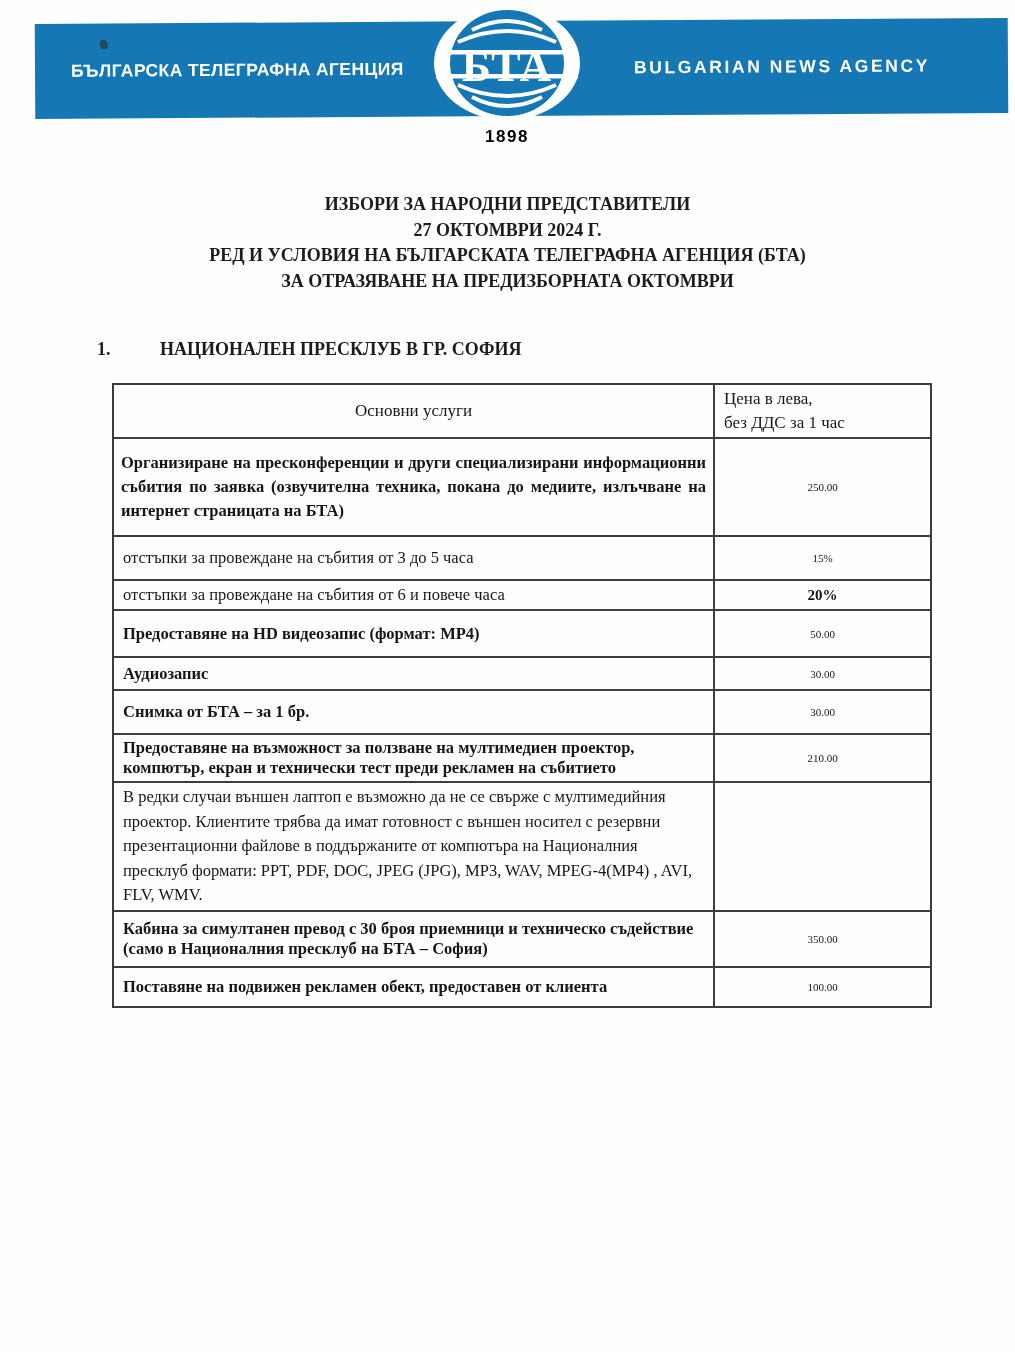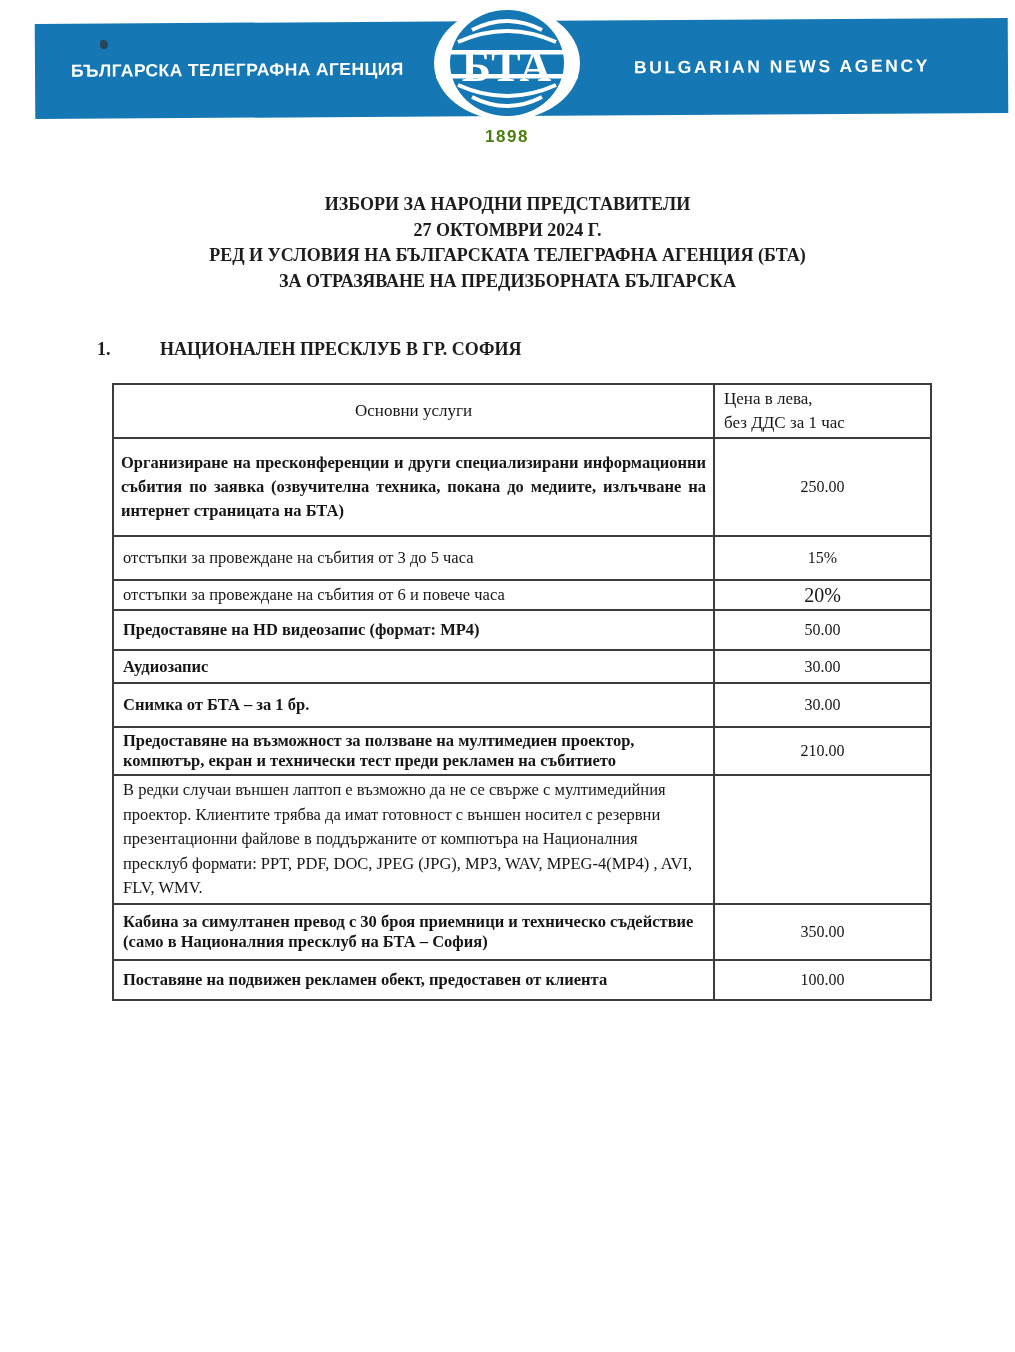--- a/index.html
+++ b/index.html
@@ -30,21 +30,21 @@
   .scan-speck {
     position:absolute; left:100px; top:40px; width:8px; height:9px;
     background:#2e3744; border-radius:40% 60% 50% 50%; opacity:.8;
   }
   .logo-wrap {
     position:absolute; left:432px; top:5px; width:150px; height:140px;
     text-align:center;
   }
   .logo-year {
     margin-top:-2px;
-    color:#4d7c0f; font-family:"Liberation Sans", sans-serif;
+    color:#000000; font-family:"Liberation Sans", sans-serif;
     font-weight:700; font-size:17px; letter-spacing:1.5px;
   }
 
   
   .doc-title {
     position:absolute; top:192px; left:0; width:100%;
     text-align:center; font-weight:700; font-size:18px; line-height:25.5px;
   }
 
   
@@ -66,22 +66,22 @@
     border:2px solid #3c3c3c;
     padding:2px 9px;
     vertical-align:middle;
     overflow:hidden;
   }
   td.th-svc   { text-align:center; font-weight:400; font-size:17px; }
   td.th-price { white-space:pre-line; padding-left:11px; font-size:17px; line-height:24px; }
   td.svc.b    { font-weight:700; }
   td.svc.just { text-align:justify; line-height:24px; padding:2px 7px; }
   td.svc.multi{ line-height:24.6px; padding:2px 12px 2px 9px; font-size:16.5px; }
-  td.price    { text-align:center; font-size:16px; }
-  td.price.b  { font-weight:400; font-size:20px; }
+  td.price    { text-align:center; font-size:11px; }
+  td.price.b  { font-weight:700; font-size:15px; }
 </style>
 </head>
 <body>
 
 <div class="page">
 
   <div class="banner">
     <span class="bg-name">БЪЛГАРСКА ТЕЛЕГРАФНА АГЕНЦИЯ</span>
     <span class="en-name">BULGARIAN NEWS AGENCY</span>
   </div>
@@ -99,21 +99,21 @@
       <rect x="4" y="69" width="142" height="4.5" fill="#ffffff"></rect>
       <text x="75" y="76" font-size="44" font-weight="bold" text-anchor="middle" fill="#ffffff" font-family="Liberation Serif, serif" letter-spacing="1">БТА</text>
     </svg>
     <div class="logo-year">1898</div>
   </div>
 
   <div class="doc-title">
     <div>ИЗБОРИ ЗА НАРОДНИ ПРЕДСТАВИТЕЛИ</div>
     <div>27 ОКТОМВРИ 2024 Г.</div>
     <div>РЕД И УСЛОВИЯ НА БЪЛГАРСКАТА ТЕЛЕГРАФНА АГЕНЦИЯ (БТА)</div>
-    <div>ЗА ОТРАЗЯВАНЕ НА ПРЕДИЗБОРНАТА БЪЛГАРСКА</div>
+    <div>ЗА ОТРАЗЯВАНЕ НА ПРЕДИЗБОРНАТА ОКТОМВРИ</div>
   </div>
 
   <div class="section-heading">
     <span class="sec-num">1.</span>
     <span>НАЦИОНАЛЕН ПРЕСКЛУБ В ГР. СОФИЯ</span>
   </div>
 
   <table class="pricing">
     <colgroup>
         <col class="c-svc">
@@ -130,21 +130,21 @@
       <td class="price">250.00</td>
     </tr>
     <tr style="height:44px;">
       <td class="svc">отстъпки за провеждане на събития от 3 до 5 часа</td>
       <td class="price">15%</td>
     </tr>
     <tr style="height:30px;">
       <td class="svc">отстъпки за провеждане на събития от 6 и повече часа</td>
       <td class="price b">20%</td>
     </tr>
-    <tr style="height:40px;">
+    <tr style="height:47px;">
       <td class="svc b">Предоставяне на HD видеозапис (формат: MP4)</td>
       <td class="price">50.00</td>
     </tr>
     <tr style="height:33px;">
       <td class="svc b">Аудиозапис</td>
       <td class="price">30.00</td>
     </tr>
     <tr style="height:44px;">
       <td class="svc b">Снимка от БТА – за 1 бр.</td>
       <td class="price">30.00</td>

